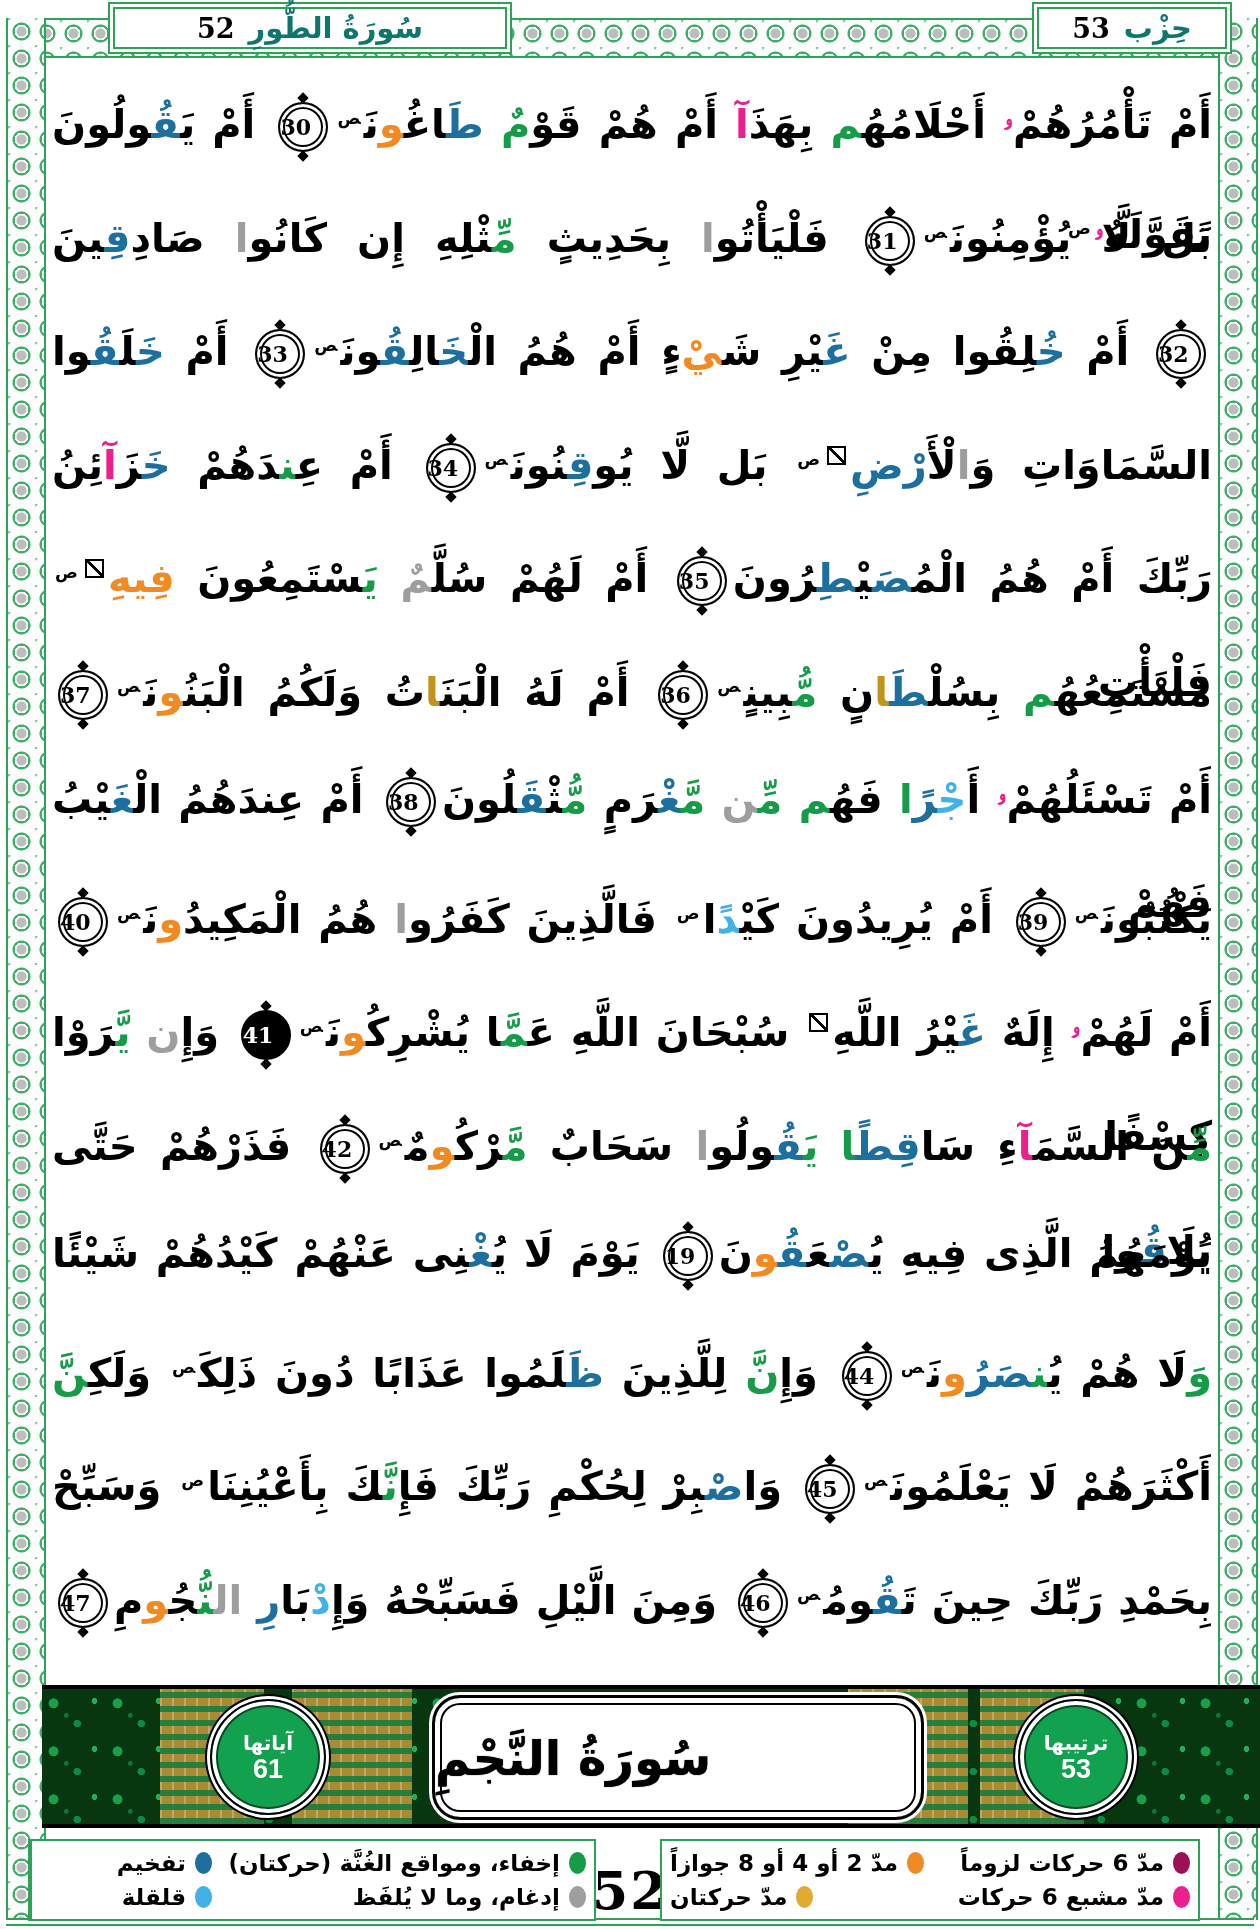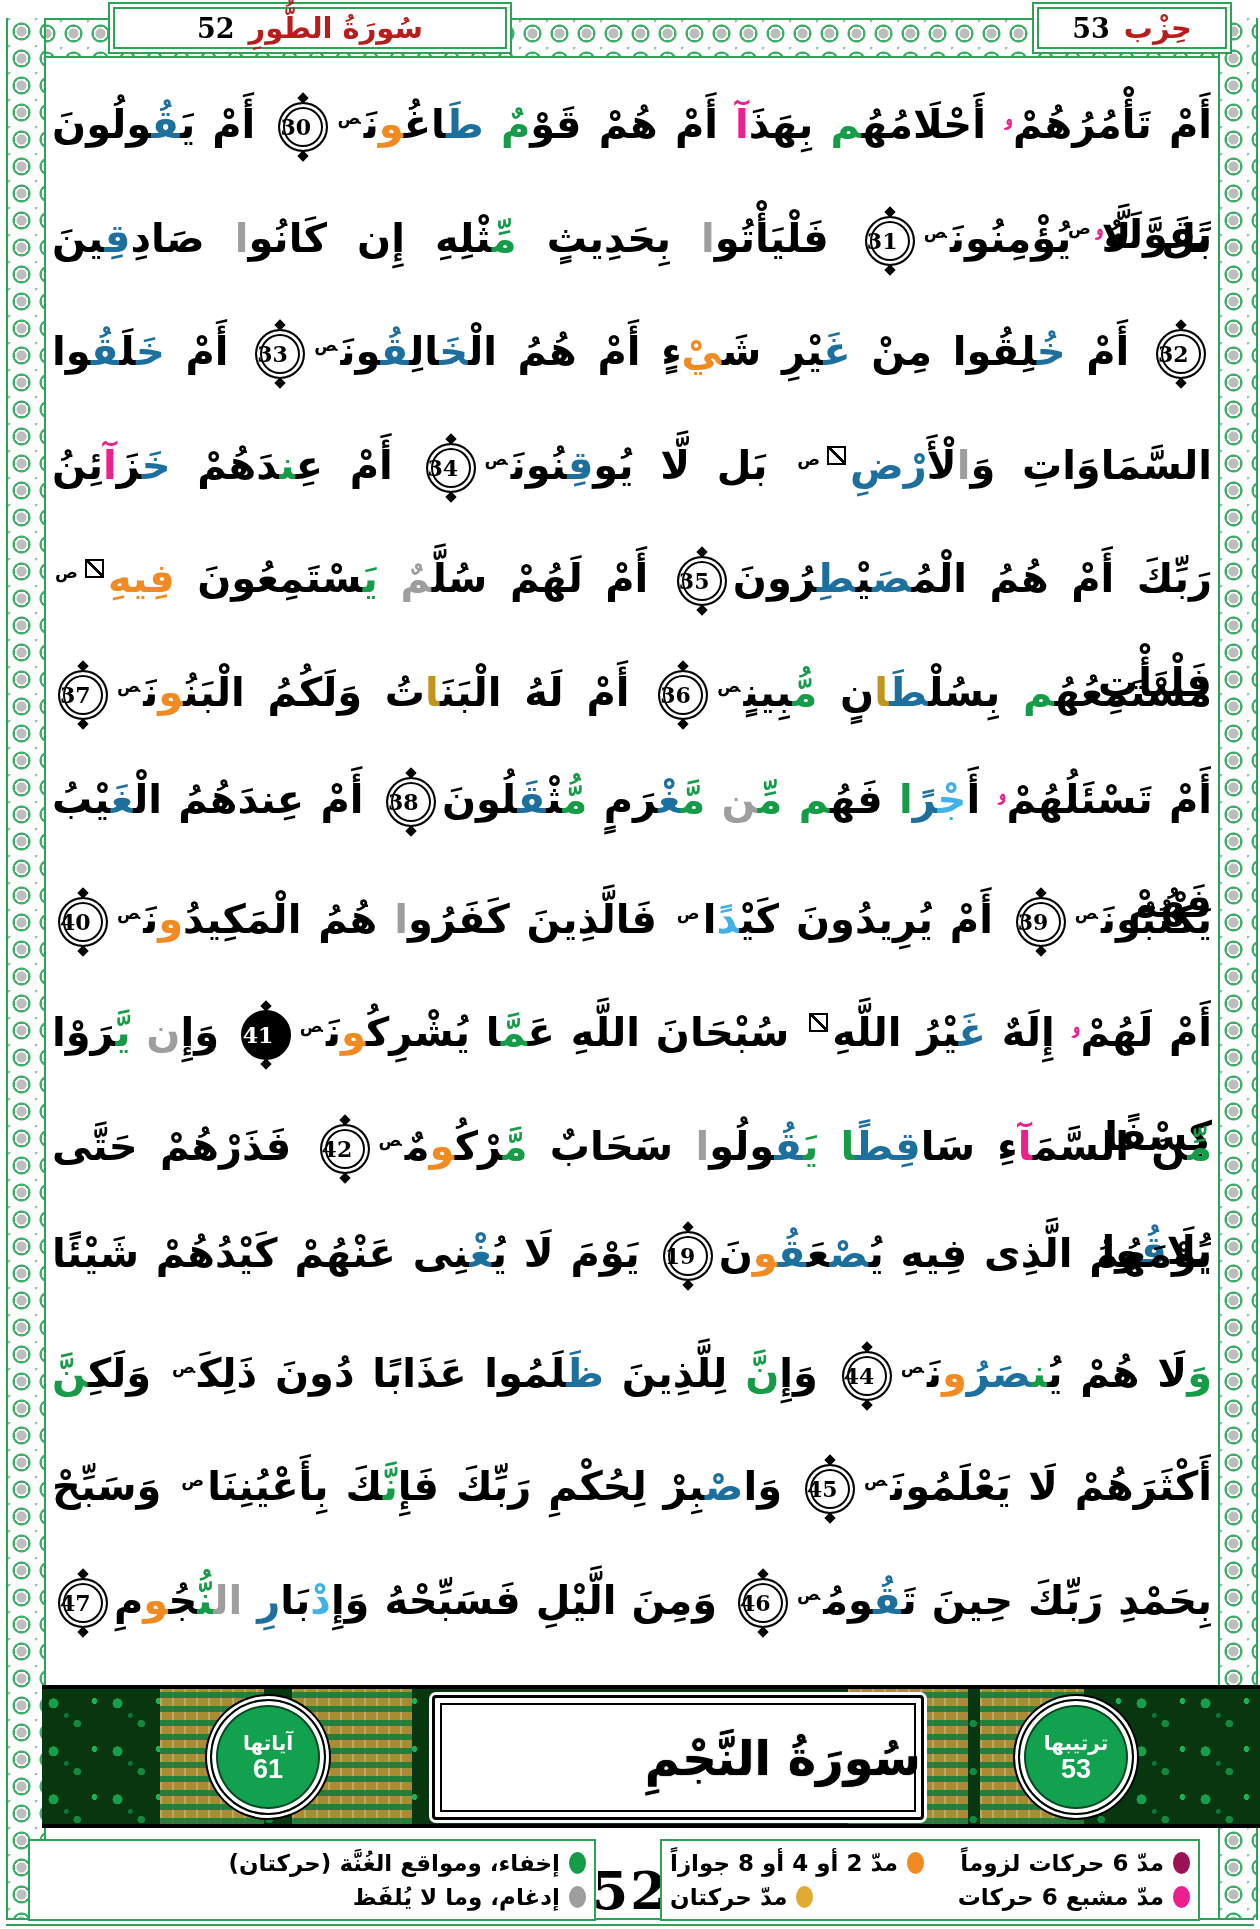--- a/index.html
+++ b/index.html
@@ -18,21 +18,21 @@
   .band-top{left:6px;top:18px;width:1248px;height:36px;border-top:2px solid #2ea357;border-bottom:2px solid #2ea357;}
   .band-bottom-line{position:absolute;left:6px;top:1918px;width:1248px;height:4px;
       border-top:2px solid #2ea357;border-bottom:2px solid #2ea357;background:#fff;}
 
   
   .hdr-box{position:absolute;top:2px;height:48px;background:#fff;border:2px solid #2ea357;
       box-shadow:inset 0 0 0 3px #fff, inset 0 0 0 5px #2ea357;
       display:flex;align-items:center;justify-content:center;gap:14px;direction:rtl;z-index:5;}
   .hdr-surah{left:108px;width:400px;}
   .hdr-hizb{left:1032px;width:196px;}
-  .hdr-name{font-size:29px;font-weight:bold;color:#b91c1c;text-align:right;}
+  .hdr-name{font-size:29px;font-weight:bold;color:#0f766e;text-align:right;}
   .hdr-num{font-size:27px;font-weight:bold;color:#000;font-family:"DejaVu Serif",serif;}
 
   
   .text-area{position:absolute;left:52px;top:66px;width:1160px;direction:rtl;
       text-align:justify;-moz-text-align-last:justify;text-align-last:justify;}
   .qline{height:113.5px;line-height:104px;font-size:40px;font-weight:700;color:#000;
       white-space:normal;}
   .s-k{color:#000;} .s-b{color:#1d6f9e;} .s-c{color:#41b1e6;}
   .s-g{color:#169b48;} .s-o{color:#f08a21;} .s-y{color:#c3941d;}
   .s-m{color:#ec1f8e;} .s-gr{color:#9e9e9e;}
@@ -58,23 +58,23 @@
         radial-gradient(circle 8px at 18% 30%, #17a04c 60%, transparent 65%),
         radial-gradient(circle 6px at 55% 72%, #0f8a40 60%, transparent 66%),
         radial-gradient(circle 5px at 82% 25%, #1bb157 55%, transparent 62%),
         radial-gradient(circle 4px at 38% 55%, #0c7437 55%, transparent 65%);
       background-size:64px 48px;padding-left:44px;}
   .gold-col{position:absolute;top:0;height:100%;width:104px;background-color:#a98b33;
       background-image:repeating-linear-gradient(0deg, rgba(16,122,60,.85) 0 6px, transparent 6px 14px),
         repeating-linear-gradient(90deg, rgba(255,255,255,.25) 0 2px, transparent 2px 12px);}
   .gc1{left:118px;} .gc2{left:250px;width:120px;} .gc3{left:806px;width:120px;} .gc4{left:938px;}
   .cartouche{position:absolute;left:390px;top:6px;width:486px;height:119px;background:#fff;
-      border:3px solid #000;border-radius:4px;
+      border:3px solid #000;border-radius:28px;
       box-shadow:inset 0 0 0 5px #fff, inset 0 0 0 7px #000, 0 0 0 3px #fff;
-      display:flex;align-items:center;justify-content:flex-end;}
+      display:flex;align-items:center;justify-content:flex-start;}
   .cartouche .sname{font-size:48px;font-weight:bold;color:#000;text-shadow:0 0 1px #000;}
   .medallion{position:absolute;top:10px;width:112px;height:112px;border-radius:50%;
       background:#12a14f;border:2.5px solid #000;
       box-shadow:inset 0 0 0 4px #fff, inset 0 0 0 6px rgba(0,0,0,.55), 0 0 0 3px #fff, 0 0 0 5px #000;
       display:flex;flex-direction:column;align-items:center;justify-content:center;color:#fff;}
   .med-left{left:168px;} .med-right{left:976px;}
   .med-label{font-size:20px;font-weight:bold;line-height:24px;}
   .med-num{font-size:27px;font-weight:bold;font-family:Liberation Sans, sans-serif;line-height:28px;}
 
   
@@ -138,20 +138,30 @@
   <div class="cartouche">
     <span class="sname">سُورَةُ النَّجْمِ</span>
   </div>
   <div class="medallion med-right">
     <span class="med-label">ترتيبها</span>
     <span class="med-num">53</span>
   </div>
 </div>
 
 <div class="leg-box leg-left">
+  <div class="leg-cell leg-cell-a" id="leg-left-items">
+      <div class="leg-item">
+        <span class="leg-dot" style="background: rgb(29, 111, 158);"></span>
+        <span class="leg-label">تفخيم</span>
+      </div>
+      <div class="leg-item">
+        <span class="leg-dot" style="background: rgb(65, 177, 230);"></span>
+        <span class="leg-label">قلقلة</span>
+      </div>
+    </div>
   <div class="leg-cell leg-cell-b" id="leg-middle-items">
       <div class="leg-item">
         <span class="leg-dot" style="background: rgb(22, 155, 72);"></span>
         <span class="leg-label">إخفاء، ومواقع الغُنَّة (حركتان)</span>
       </div>
       <div class="leg-item">
         <span class="leg-dot" style="background: rgb(158, 158, 158);"></span>
         <span class="leg-label">إدغام، وما لا يُلفَظ</span>
       </div>
     </div>

